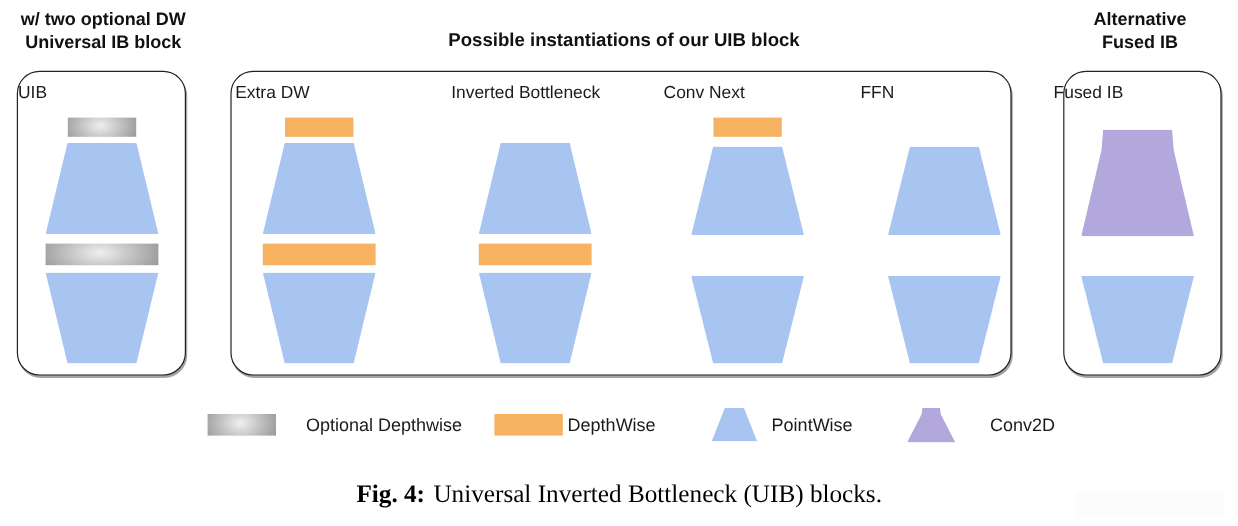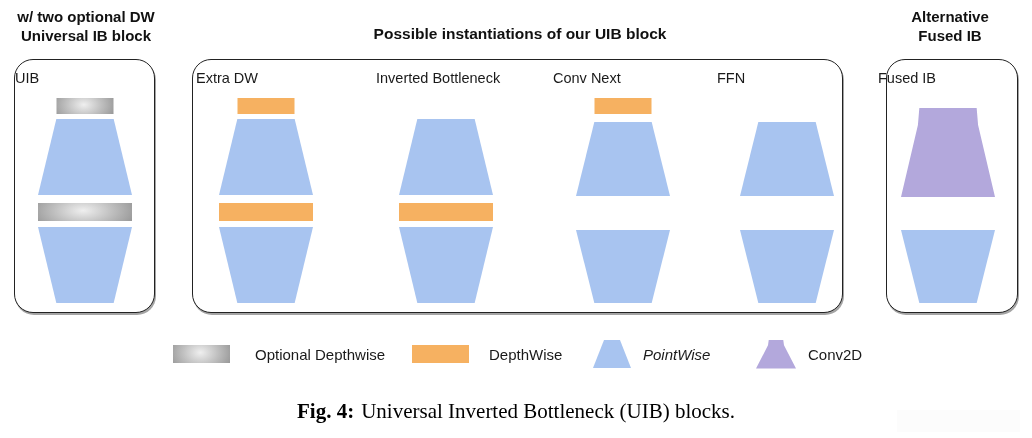--- a/index.html
+++ b/index.html
@@ -94,23 +94,23 @@
   
   .legend-item {
     position: absolute;
     top: 337px;
     height: 34px;
     display: flex;
     align-items: center;
   }
   .legend-item .lg-label { font-size: 15px; color: #1a1a1a; white-space: nowrap; }
   .li-1 { left: 145px; padding-left: 28px; } .li-1 .lg-label { margin-left: 25px; }
-  .li-2 { left: 412px; } .li-2 .lg-label { margin-left: 20px; }
-  .li-3 { left: 593px; } .li-3 .lg-label { margin-left: 12px; font-style: italic; }
-  .li-4 { left: 756px; } .li-4 .lg-label { margin-left: 12px; }
+  .li-2 { left: 412px; } .li-2 .lg-label { margin-left: 4px; }
+  .li-3 { left: 593px; } .li-3 .lg-label { margin-left: 12px; }
+  .li-4 { left: 756px; } .li-4 .lg-label { margin-left: 29px; }
   .sw-bar  { width: 57px; height: 18px; }
   .sw-trap {
     width: 38px; height: 28px;
     clip-path: polygon(29% 0, 71% 0, 100% 100%, 0 100%);
   }
   .sw-fused {
     width: 40px; height: 29px;
     clip-path: polygon(32% 0, 68% 0, 70% 20%, 100% 100%, 0 100%, 30% 20%);
   }
 

